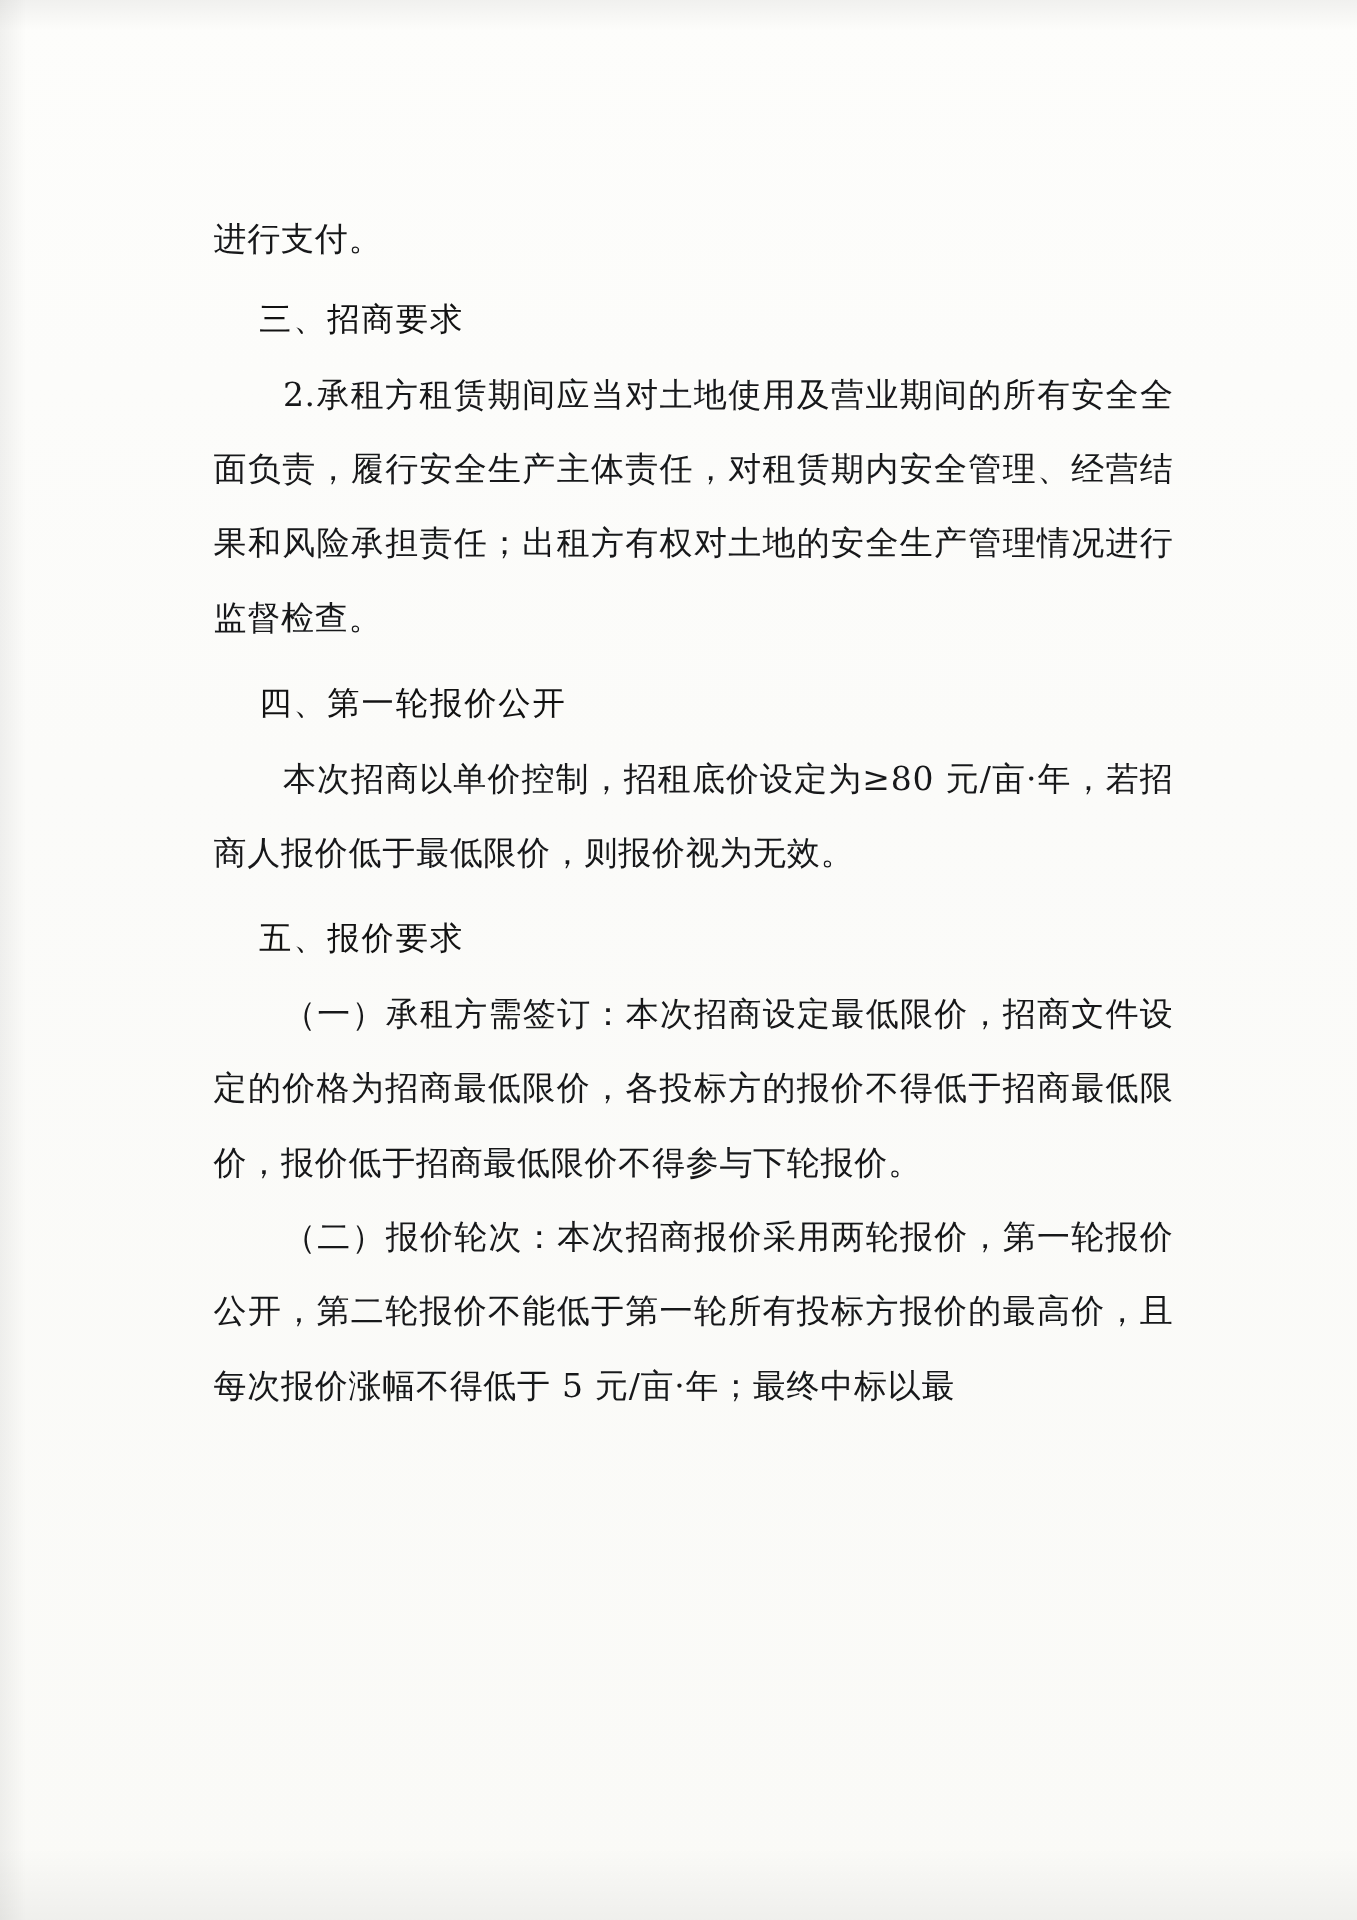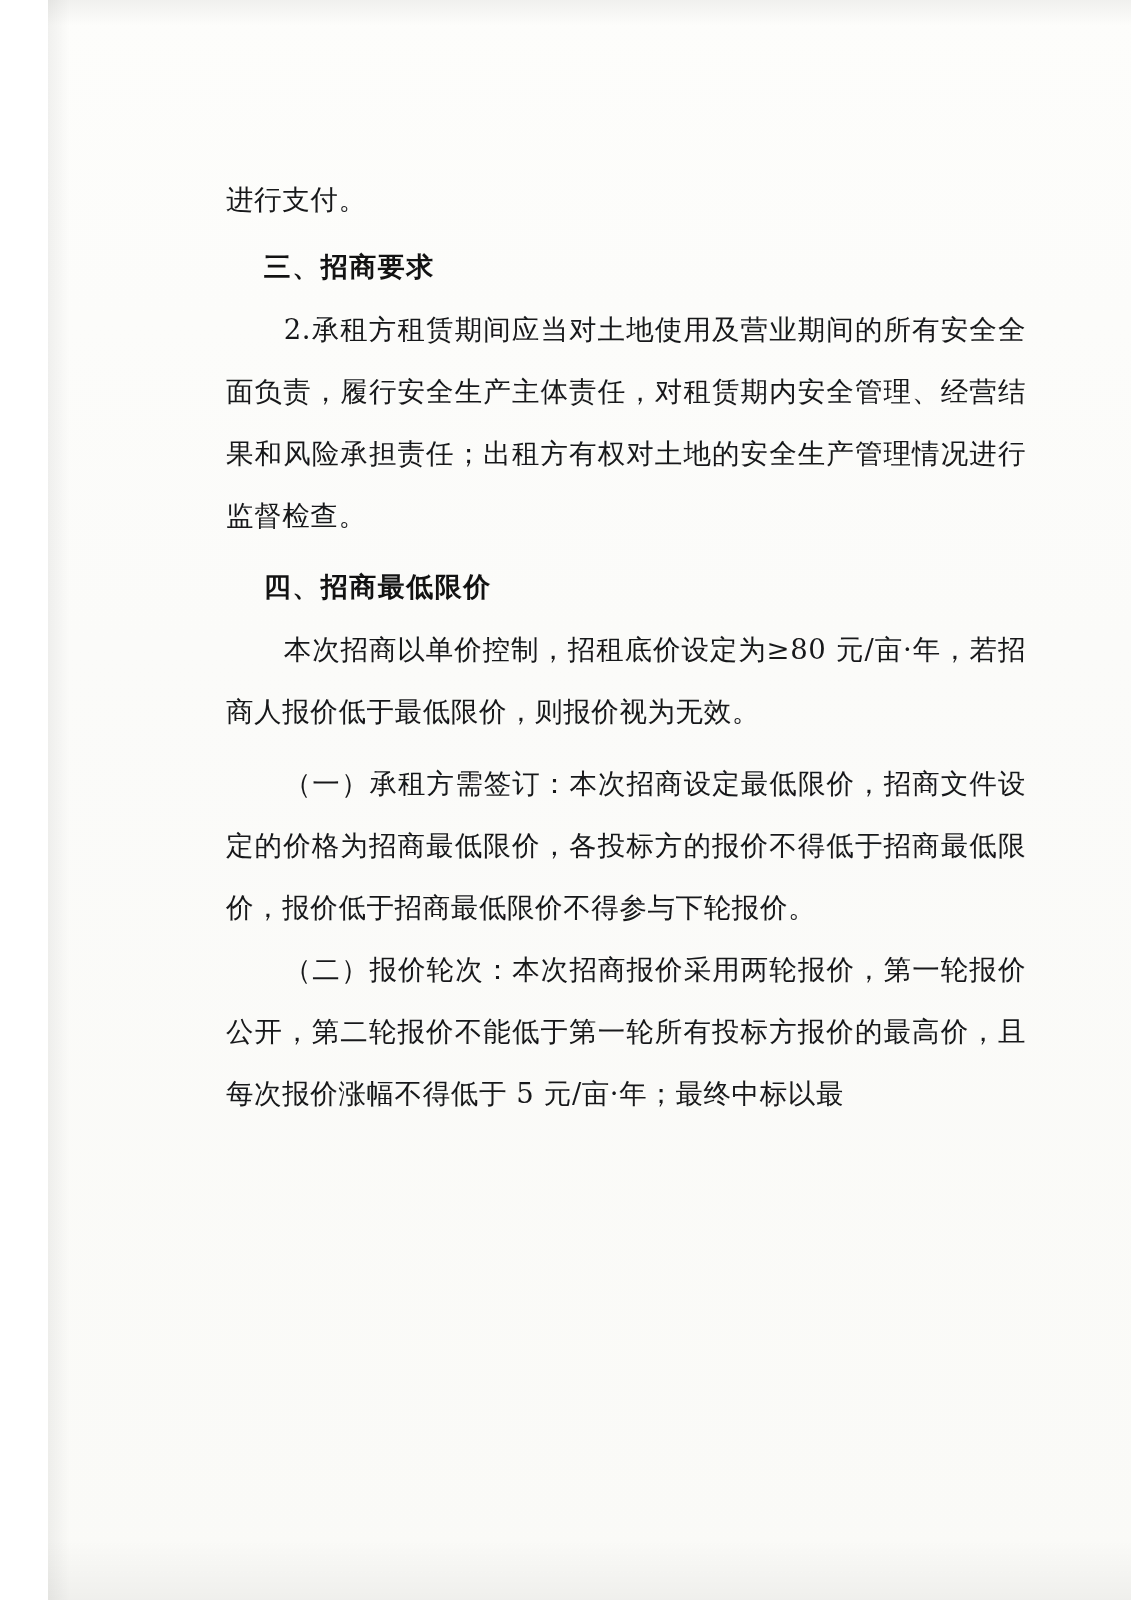--- a/index.html
+++ b/index.html
@@ -14,21 +14,20 @@
     font-family: "DejaVu Serif", "Liberation Serif", serif;
     color: #1b1b1b;
     overflow: hidden;
   }
   
   .page {
     position: absolute;
     inset: 0;
     background:
       linear-gradient(180deg, #fdfdfb 0%, #fbfbf9 40%, #fafaf7 100%);
-    margin-left: 48px;
   }
   .scan-edge-top {
     position: absolute;
     left: 0; right: 0; top: 0;
     height: 26px;
     background: linear-gradient(180deg, rgba(0,0,0,0.05), rgba(0,0,0,0));
     pointer-events: none;
   }
   .scan-edge-left {
     position: absolute;
@@ -59,21 +58,21 @@
     text-align: justify;
     text-justify: inter-ideograph;
     margin: 0 0 0 0;
     color: #17181a;
   }
   .indent {
     text-indent: 2.1em;
   }
   .heading {
     font-family: "DejaVu Sans", "Liberation Sans", sans-serif;
-    font-weight: bold;
+    font-weight: normal;
     font-size: 27px;
     line-height: 62px;
     letter-spacing: 1.5px;
     margin: 0;
     text-indent: 1.4em;
     color: #121212;
   }
   .gap-s { height: 6px; }
   .gap-m { height: 10px; }
 </style>
@@ -90,24 +89,25 @@
     <p class="para">进行支付。</p>
 
     <div class="gap-s"></div>
     <h2 class="heading">三、招商要求</h2>
 
 
     <p class="para indent">2.承租方租赁期间应当对土地使用及营业期间的所有安全全面负责，履行安全生产主体责任，对租赁期内安全管理、经营结果和风险承担责任；出租方有权对土地的安全生产管理情况进行监督检查。</p>
 
 
     <div class="gap-m"></div>
-    <h2 class="heading">四、招商最低限价</h2>
+    <h2 class="heading">四、第一轮报价公开</h2>
 
     <p class="para indent">本次招商以单价控制，招租底价设定为≥80 元/亩·年，若招商人报价低于最低限价，则报价视为无效。</p>
 
     <div class="gap-m"></div>
+    <h2 class="heading">五、报价要求</h2>
 
     <p class="para indent">（一）承租方需签订：本次招商设定最低限价，招商文件设定的价格为招商最低限价，各投标方的报价不得低于招商最低限价，报价低于招商最低限价不得参与下轮报价。</p>
 
     <p class="para indent">（二）报价轮次：本次招商报价采用两轮报价，第一轮报价公开，第二轮报价不能低于第一轮所有投标方报价的最高价，且每次报价涨幅不得低于 5 元/亩·年；最终中标以最</p>
 
   </div>
 </div>
 
 </body></html>

